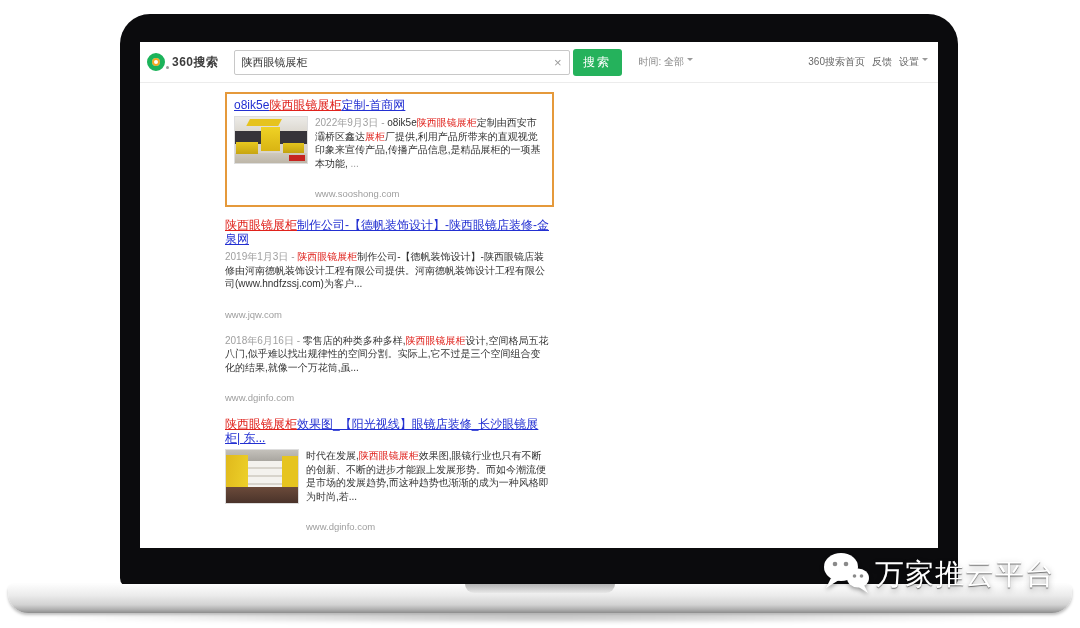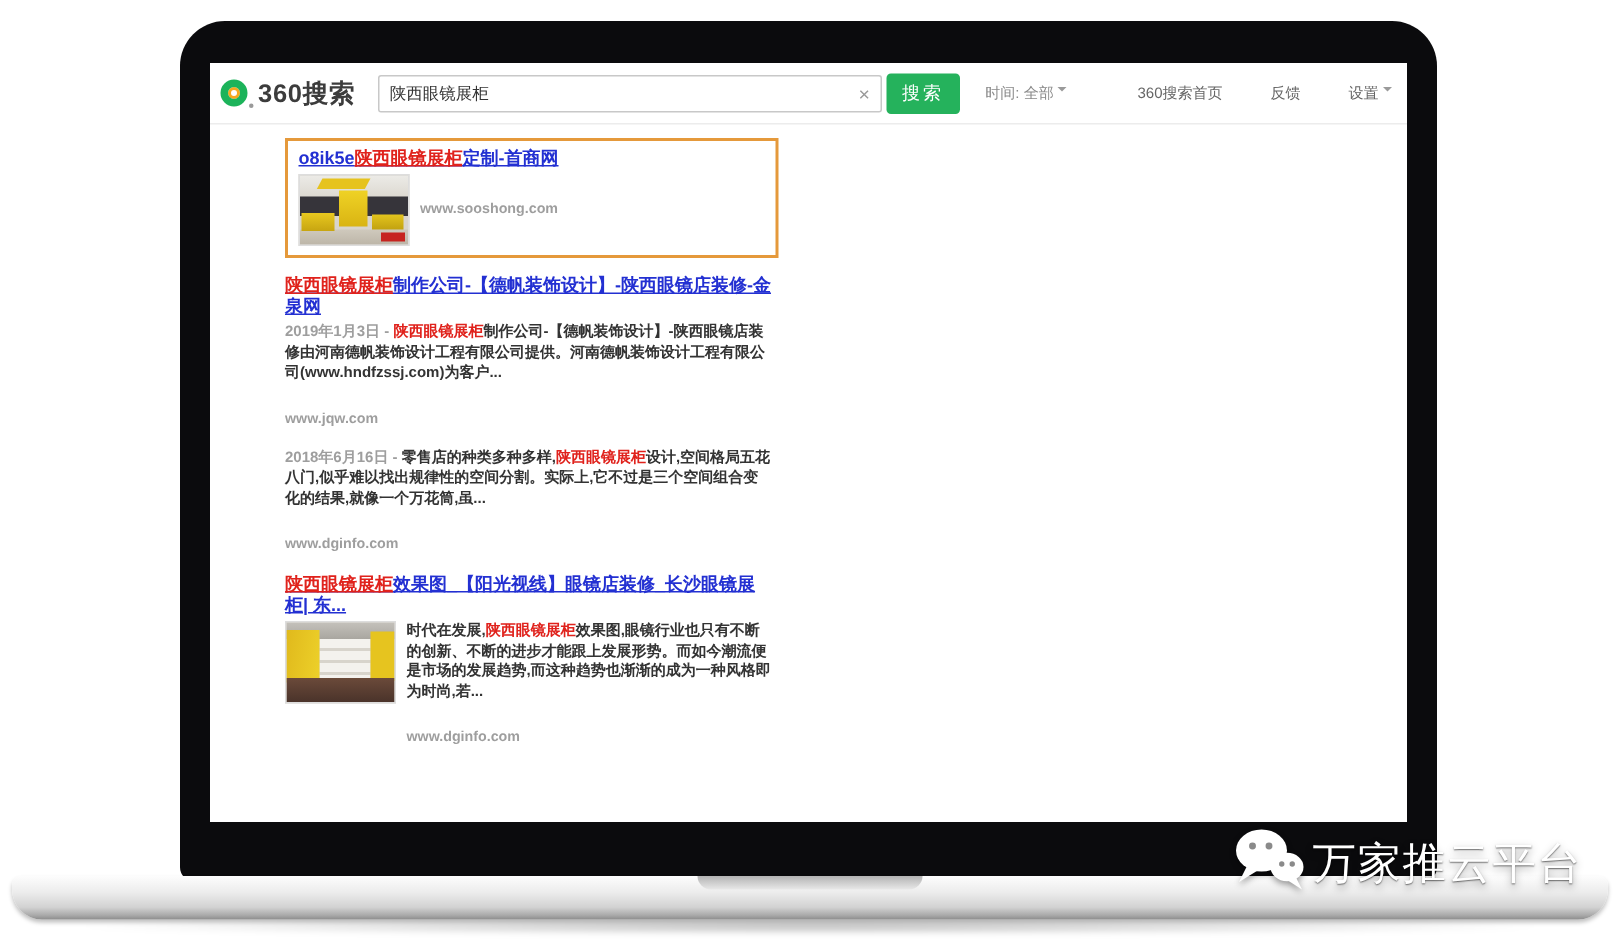--- a/index.html
+++ b/index.html
@@ -26,37 +26,37 @@
 
   
   .screen{left:140px;top:42px;width:798px;height:506px;background:#fff;overflow:hidden;}
 
   .topbar{height:41px;border-bottom:1px solid #ececec;display:flex;align-items:center;
     padding:0 10px 0 7px;box-sizing:border-box;}
   .logo{display:flex;align-items:center;margin-right:15px;cursor:pointer;}
   .logo-ring{width:18px;height:18px;border-radius:50%;box-sizing:border-box;
     border:5px solid #1cb35a;box-shadow:inset 0 0 0 2px #f6a81f;}
   .logo-dot{width:3px;height:3px;border-radius:50%;background:#9a9a9a;align-self:flex-end;margin:0 3px 2px 1px;}
-  .logo-text{font-size:17px;font-weight:bold;color:#3c3c3c;letter-spacing:.5px;}
+  .logo-text{font-size:12px;font-weight:bold;color:#3c3c3c;letter-spacing:.5px;}
   .search-box{width:336px;height:25px;border:1px solid #c8c8c8;border-radius:2px;
     display:flex;align-items:center;padding:0 7px;box-sizing:border-box;background:#fff;}
   .search-box input{border:none;outline:none;flex:1;font-size:11px;color:#333;
     font-family:inherit;padding:0;background:transparent;}
   .clear-x{color:#9a9a9a;font-size:13px;line-height:1;cursor:pointer;}
   .search-btn{width:49px;height:27px;margin-left:3px;background:#25b25c;color:#fff;
     font-size:12px;letter-spacing:2px;border:none;border-radius:3px;display:flex;
     align-items:center;justify-content:center;cursor:pointer;}
   .time-filter{margin-left:17px;font-size:10px;color:#8a8a8a;cursor:pointer;white-space:nowrap;}
   .caret{display:inline-block;border:3px solid transparent;border-top-color:#9a9a9a;
     margin-left:3px;vertical-align:1px;}
-  .topbar-right{margin-left:auto;display:flex;gap:32px;font-size:10px;color:#666;white-space:nowrap;}
+  .topbar-right{margin-left:auto;display:flex;gap:7px;font-size:10px;color:#666;white-space:nowrap;}
   .topbar-right span{cursor:pointer;}
 
   
-  .results{padding:9px 0 0 50px;width:340px;font-weight:bold;}
+  .results{padding:9px 0 0 85px;width:340px;}
   .hl{color:#e0221c;}
   .muted{color:#9e9e9e;}
   .r-title{display:block;font-size:12px;line-height:14px;color:#2330d2;
     text-decoration:underline;margin-bottom:4px;cursor:pointer;}
   .r-title .hl{text-decoration:underline;}
   .r-body{display:flex;gap:7px;}
   .r-desc{font-size:10px;line-height:13.5px;color:#333;}
   .r-url{font-size:9.5px;color:#9e9e9e;margin-top:18px;}
   .result{margin-bottom:14px;width:325px;}
   .result-box{border:2px solid #e5993b;padding:4px 7px 6px 7px;width:311px;margin-bottom:11px;}
@@ -124,20 +124,21 @@
           <div class="t-layer t1-ceiling"></div>
           <div class="t-layer t1-yceil"></div>
           <div class="t-layer t1-wall"></div>
           <div class="t-layer t1-floor"></div>
           <div class="t-layer t1-counterL"></div>
           <div class="t-layer t1-kiosk"></div>
           <div class="t-layer t1-counterR"></div>
           <div class="t-layer t1-redtag"></div>
         </div>
         <div>
+          <div class="r-desc"><span class="muted">2022年9月3日 - </span><span>o8ik5e</span><span class="hl">陕西眼镜展柜</span><span>定制由西安市灞桥区鑫达</span><span class="hl">展柜</span><span>厂提供,利用产品所带来的直观视觉印象来宣传产品,传播产品信息,是精品展柜的一项基本功能, </span><span class="muted">...</span></div>
           <div class="r-url">www.sooshong.com</div>
         </div>
       </div>
     </div>
 
     <div class="result">
       <a class="r-title"><span class="hl">陕西眼镜展柜</span><span>制作公司-【德帆装饰设计】-陕西眼镜店装修-金泉网</span></a>
       <div class="r-desc"><span class="muted">2019年1月3日 - </span><span class="hl">陕西眼镜展柜</span><span>制作公司-【德帆装饰设计】-陕西眼镜店装修由河南德帆装饰设计工程有限公司提供。河南德帆装饰设计工程有限公司(www.hndfzssj.com)为客户...</span></div>
       <div class="r-url">www.jqw.com</div>
     </div>

